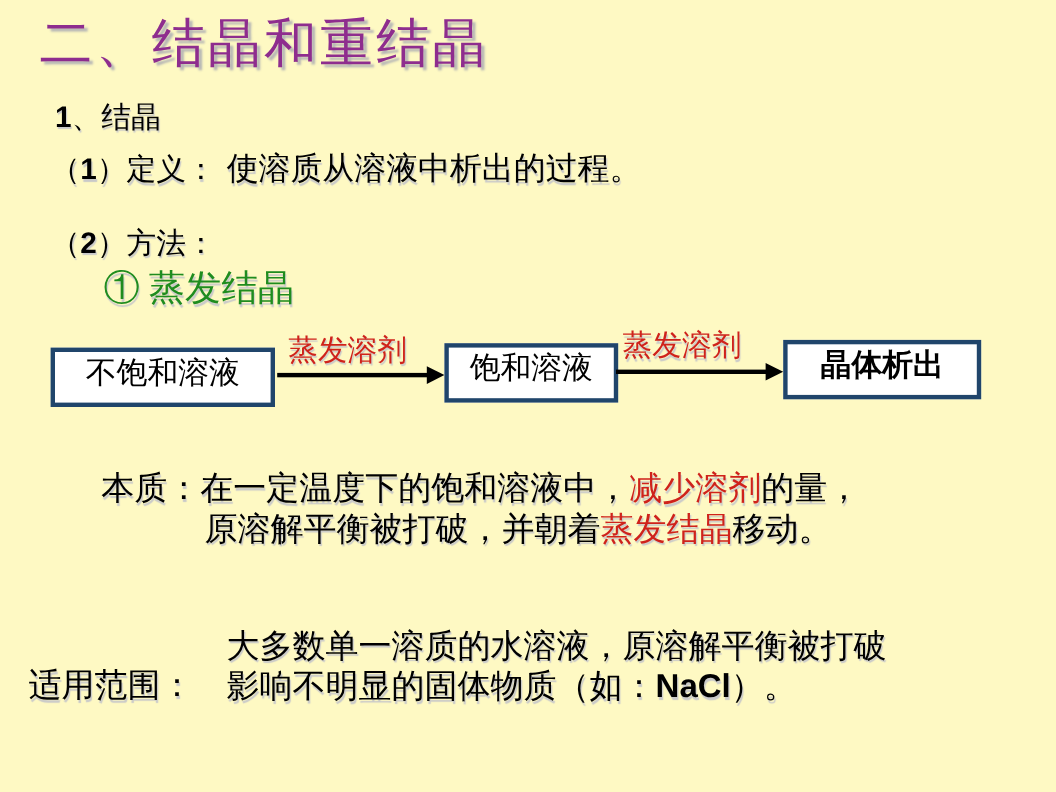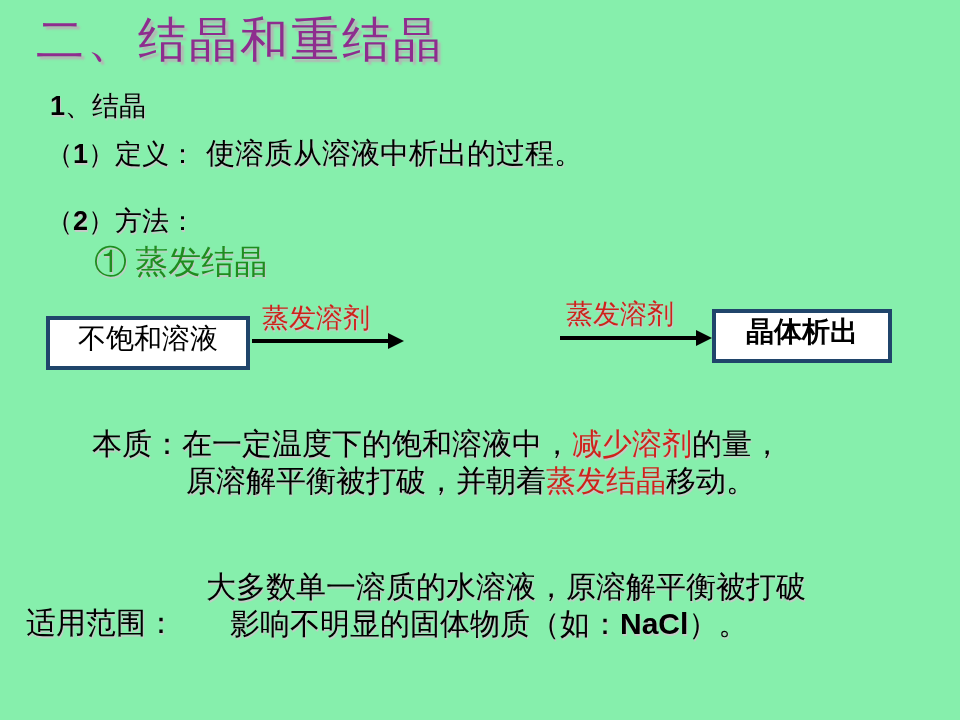--- a/index.html
+++ b/index.html
@@ -1,19 +1,19 @@
 <!DOCTYPE html>
 <html style="--title-color: #8E2D8E; --green-color: #1F8C1F; --red-color: #CF221B; --box-border-color: #20456B;"><head>
 <meta charset="utf-8">
 <style>
   html,body{margin:0;padding:0;background:#fff;}
   .slide{
     position:relative;
     width:960px;height:720px;
-    background:#86efac;
+    background:#fef9c3;
     overflow:hidden;
     font-family:"Liberation Serif","DejaVu Serif",serif;
     color:#000;
   }
   .abs{position:absolute;white-space:nowrap;}
   .sh{text-shadow:1px 2px 1px #c9c9c9;}
   .slide-title{
     left:36px;top:14px;
     font-size:48px;line-height:1.1;
     letter-spacing:3px;
@@ -49,21 +49,21 @@
   .head1{left:388px;top:333px;}
   .head2{left:696px;top:330px;}
   .alabel{position:absolute;color:var(--red-color);font-size:27px;white-space:nowrap;}
   .alabel1{left:262px;top:300px;}
   .alabel2{left:566px;top:296px;}
   .essence1{left:92px;top:424px;font-size:30px;}
   .essence2{left:186px;top:461px;font-size:30px;}
   .red{color:var(--red-color);margin-top:44px;}
   .scope-label{left:26px;top:567px;font-size:30px;margin-top:36px;}
   .scope1{left:206px;top:567px;font-size:30px;}
-  .scope2{left:206px;top:604px;font-size:30px;margin-left:24px;}
+  .scope2{left:206px;top:604px;font-size:30px;}
   .nacl{font-family:"Liberation Sans","DejaVu Sans",sans-serif;font-weight:bold;}
 </style>
 </head>
 <body>
 
 <div class="slide">
 
   <h1 class="abs slide-title">二、结晶和重结晶</h1>
 
   <div class="abs sec1 sh"><span class="num">1</span><span>、结晶</span></div>
@@ -75,20 +75,23 @@
   <div class="abs greenline sh">① 蒸发结晶</div>
 
   <div class="fbox box1">
       <span>不饱和溶液</span>
     </div>
 
   <div class="alabel alabel1 sh">蒸发溶剂</div>
   <div class="arrow-shaft shaft1"></div>
   <div class="arrow-head head1"></div>
 
+  <div class="fbox box2">
+      <span>饱和溶液</span>
+    </div>
 
   <div class="alabel alabel2 sh">蒸发溶剂</div>
   <div class="arrow-shaft shaft2"></div>
   <div class="arrow-head head2"></div>
 
   <div class="fbox box3">
       <span>晶体析出</span>
     </div>
 
   <div class="abs essence1 sh"><span>本质：在一定温度下的饱和溶液中，</span><span class="red">减少溶剂</span><span>的量，</span></div>

